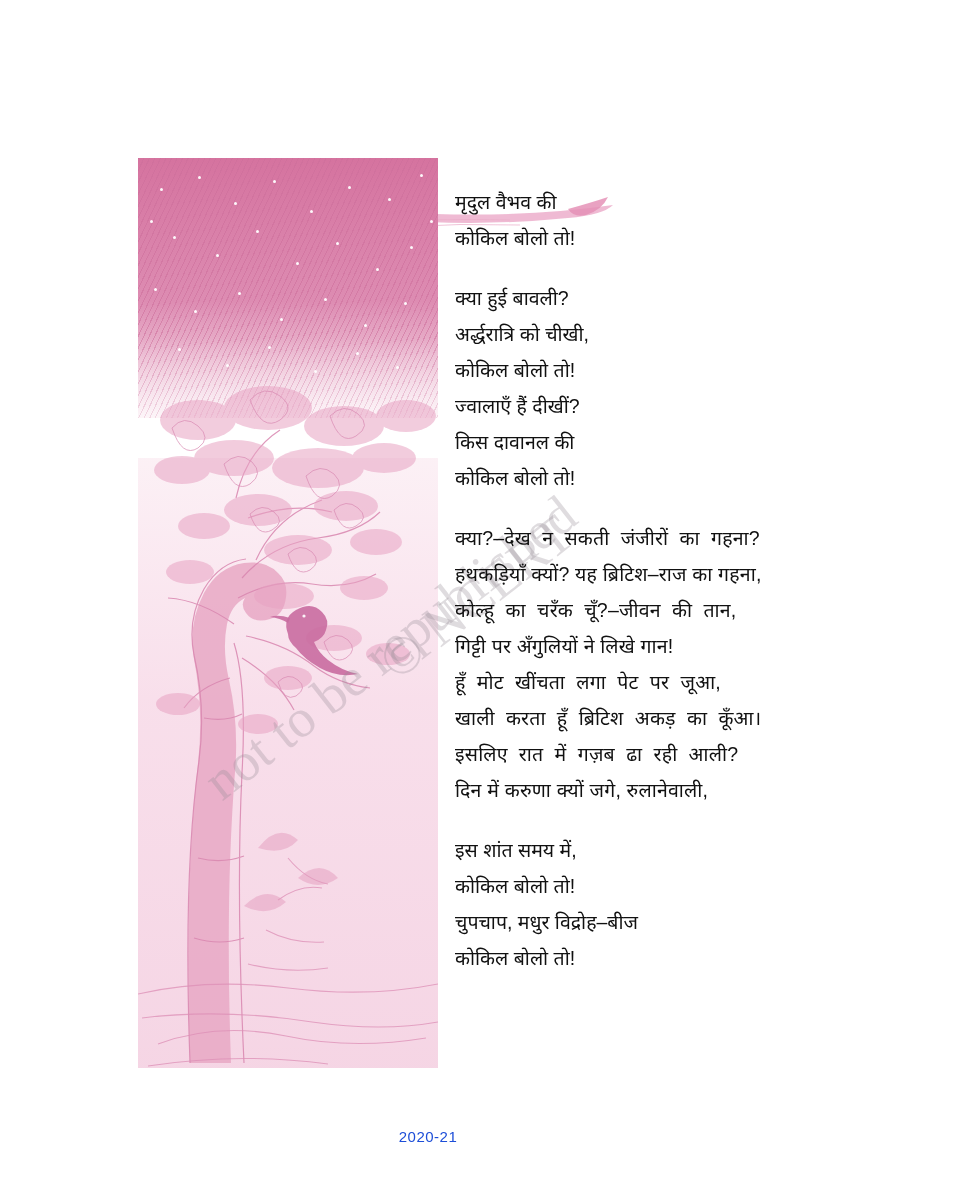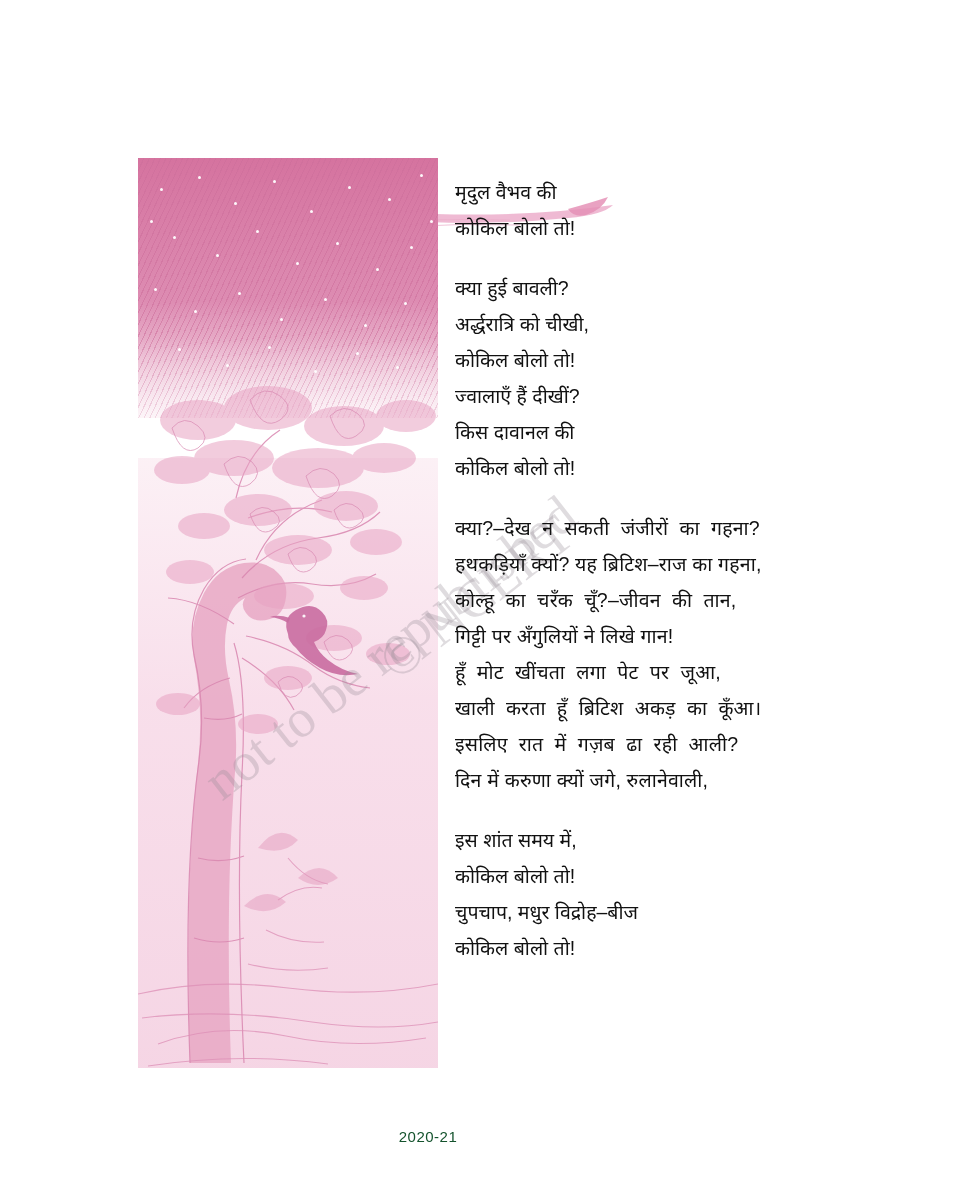--- a/index.html
+++ b/index.html
@@ -88,21 +88,21 @@
   .poem {
     position: absolute;
     left: 455px;
     top: 168px;
     width: 470px;
     font-family: "Liberation Sans", sans-serif;
     font-size: 19.5px;
     line-height: 36px;
     color: #111111;
   }
-  .stanza { margin: 6px 0 24px 0; }
+  .stanza { margin: 16px 0 24px 0; }
   .stanza:last-child { margin-bottom: 0; }
   .line { white-space: pre; }
   .stanza-wide .line { letter-spacing: 0.2px; }
 
   
   .watermark {
     position: absolute;
     left: 170px;
     top: 330px;
     width: 640px;
@@ -129,21 +129,21 @@
 
   
   .footer {
     position: absolute;
     left: 0;
     top: 1128px;
     width: 856px;
     text-align: center;
     font-family: "Liberation Sans", sans-serif;
     font-size: 15px;
-    color: #14532d;
+    color: #1d4ed8;
     letter-spacing: 0.5px;
   }
 </style>
 </head>
 <body>
 
 <div class="page">
 
   <div class="header">
     <svg class="header-art" viewBox="0 0 370 70">

